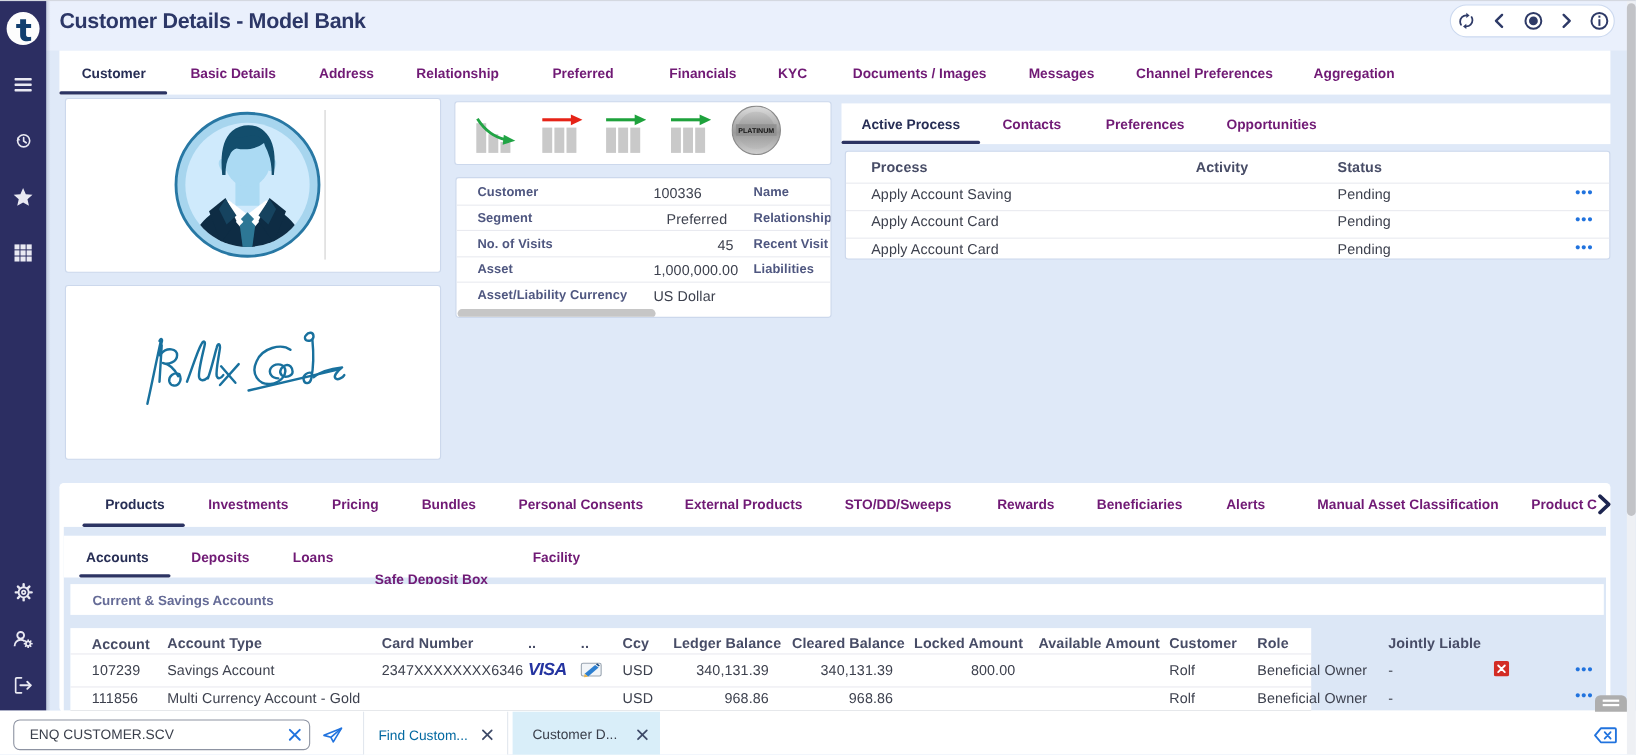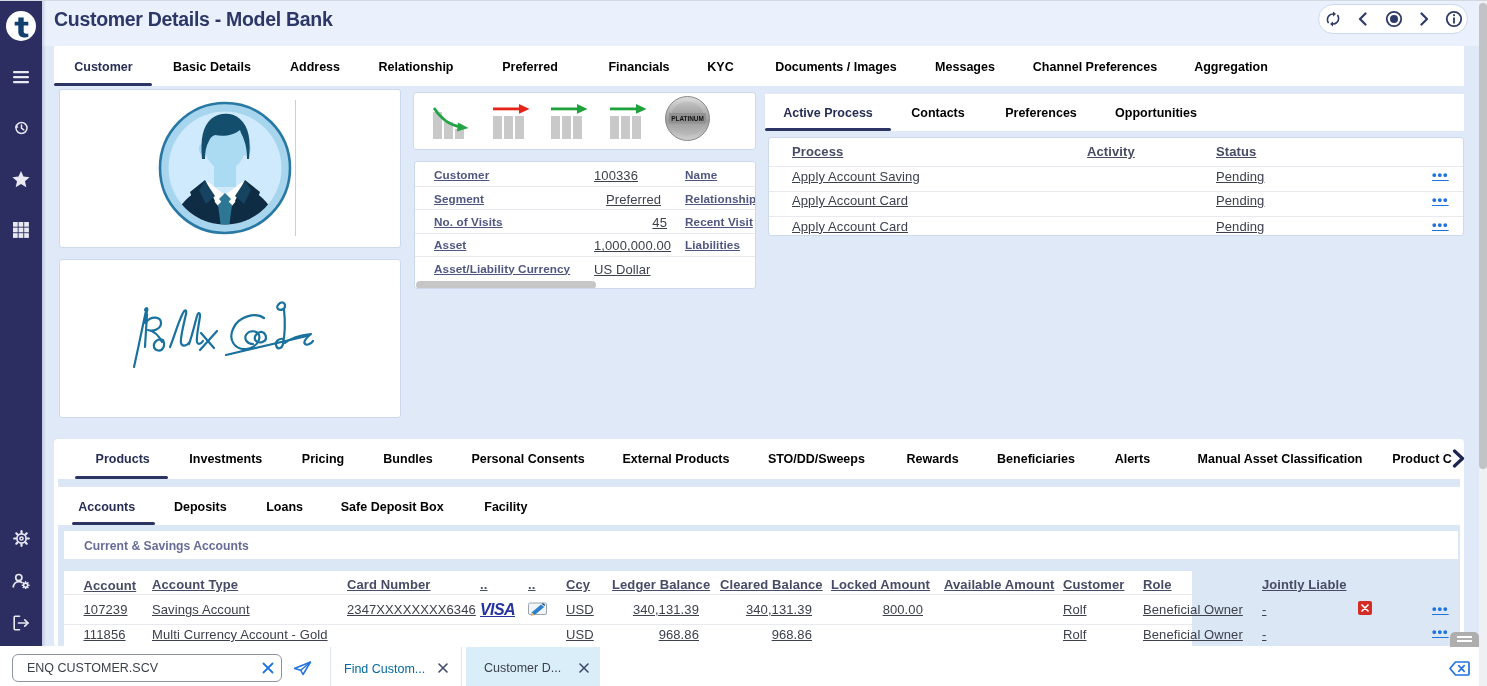--- a/index.html
+++ b/index.html
@@ -7,28 +7,28 @@
 *{box-sizing:border-box;}
 .abs{position:absolute;}
 #main{position:absolute;left:42px;top:0;width:1438px;height:646px;background:#dfe9f8;}
 #header{position:absolute;left:42px;top:0;width:1438px;height:46px;background:#eaf0fc;}
 #title{position:absolute;left:54px;top:8px;font-size:19.5px;font-weight:700;color:#2c3767;letter-spacing:-.3px;}
 #sidebar{position:absolute;left:0;top:0;width:42px;height:646px;background:#2c2e62;z-index:5;}
 #cmdbar{position:absolute;left:0;top:646px;width:1487px;height:40px;background:#fff;z-index:6;}
 #scrollstrip{position:absolute;left:1479px;top:0;width:8px;height:686px;background:#eef0f4;z-index:7;}
 #scrollthumb{position:absolute;left:1479px;top:3px;width:8px;height:466px;background:#c2c3c7;border-radius:4px;z-index:8;}
 .panel{position:absolute;background:#fff;border:1px solid #ccd8ec;border-radius:3px;}
-.tabtext{position:absolute;transform:translateX(-50%);white-space:nowrap;font-size:12.5px;font-weight:700;color:#000000;letter-spacing:0;}
+.tabtext{position:absolute;transform:translateX(-50%);white-space:nowrap;font-size:12.5px;font-weight:700;color:#701a75;letter-spacing:0;}
 .tabtext.act{color:#272e55;}
 .underline{position:absolute;height:3px;background:#2c3463;border-radius:2px;}
 .hdrcell{font-weight:700;color:#4c5276;font-size:12.2px;letter-spacing:.1px;}
 #infopanel .hdrcell{font-size:11.7px;color:#4f5780;}
 #proctable .hdrcell,#accttable .hdrcell{color:#474c66;}
 .rowline{position:absolute;left:0;right:0;height:1px;background:#e9eaf0;}
-.cell{position:absolute;font-size:13px;color:#3d414e;white-space:nowrap;letter-spacing:.1px;text-decoration:underline;}
+.cell{position:absolute;font-size:13px;color:#3d414e;white-space:nowrap;letter-spacing:.1px;}
 .dots{color:#2173de;font-weight:700;letter-spacing:1px;font-size:13px;}
 </style>
 </head>
 <body>
 <div id="main"></div>
 <div class="abs" style="left:42px;top:0;width:4px;height:646px;background:linear-gradient(90deg,rgba(100,110,140,.25),rgba(100,110,140,0));z-index:4;"></div>
 <div id="header"></div>
 <div id="title">Customer Details - Model Bank</div>
 <div id="sidebar"></div>
 <div id="cmdbar"></div>
@@ -310,21 +310,21 @@
  <span class="tabtext" style="left:1422px;top:452px;">Product C</span>
  <div class="underline" style="left:75px;top:476px;width:93px;"></div>
  <svg class="abs" style="left:1451px;top:449px;" width="15" height="19" viewBox="0 0 15 19">
       <path d="M3.5 2L11.5 9.5 3.5 17" fill="none" stroke="#1d2550" stroke-width="3.2" stroke-linecap="round" stroke-linejoin="round"></path>
     </svg>
 </div>
 <div id="accttabs">
  <span class="tabtext act" style="left:106.7px;top:500px;">Accounts</span>
  <span class="tabtext" style="left:200.3px;top:500px;">Deposits</span>
  <span class="tabtext" style="left:284.6px;top:500px;">Loans</span>
- <span class="tabtext" style="left:392.2px;top:500px;">Safe Deposit Box</span>
+ <span class="tabtext" style="left:392.2px;top:520px;">Safe Deposit Box</span>
  <span class="tabtext" style="left:505.8px;top:500px;">Facility</span>
  <div class="underline" style="left:71.5px;top:522px;width:83px;"></div>
 </div>
 <svg class="abs" style="left:1431px;top:537px;" width="17" height="17" viewBox="0 0 17 17">
  <circle cx="8.5" cy="8.5" r="7.6" fill="none" stroke="#2173de" stroke-width="1.5"></circle>
  <path d="M8.5 4.8v7.4M4.8 8.5h7.4" stroke="#2173de" stroke-width="1.5" stroke-linecap="round"></path>
 </svg>
 <div class="abs" style="left:64px;top:531px;width:1394px;height:28px;background:#fff;"></div>
 <div class="abs" style="left:84px;top:539px;font-size:12.2px;font-weight:700;color:#666c97;letter-spacing:0;">Current &amp; Savings Accounts</div>
 

